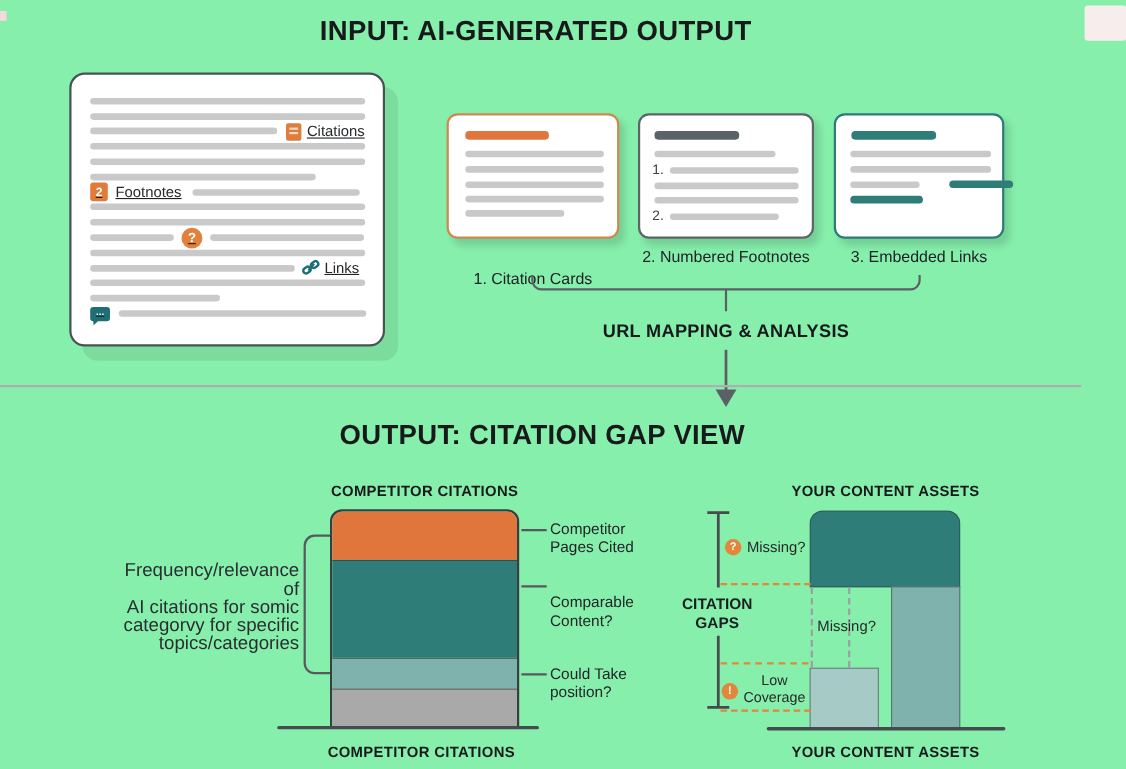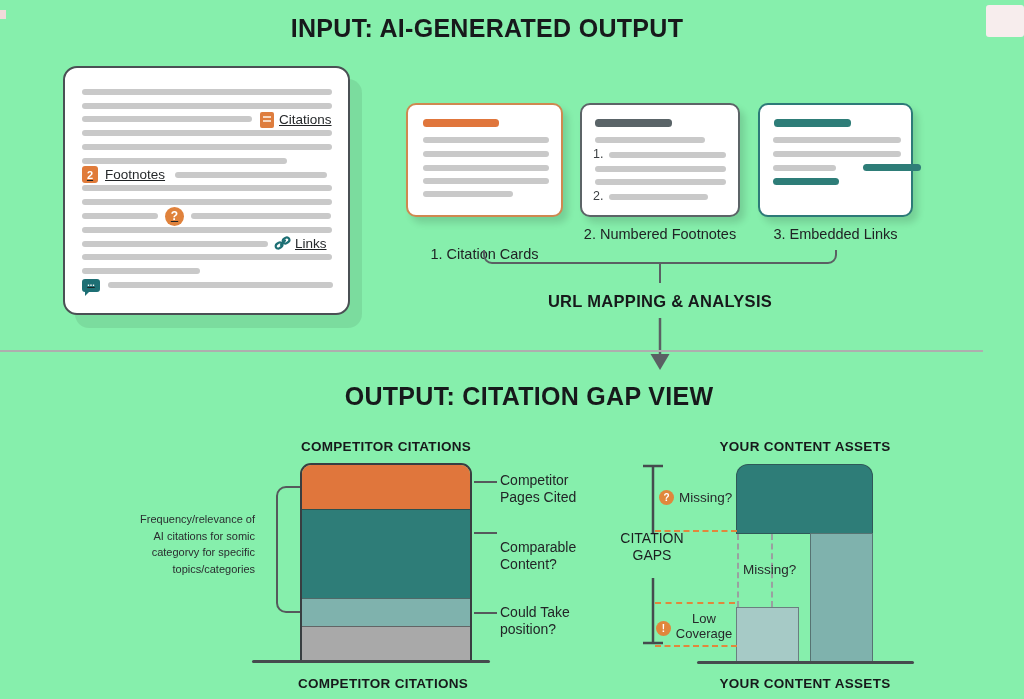--- a/index.html
+++ b/index.html
@@ -46,31 +46,31 @@
 
   
   #comp-title{left:286px;top:439px;width:200px;font-size:13.5px;}
   #comp-axis-label{left:283px;top:676px;width:200px;font-size:13.5px;}
   #competitor-stack{left:300px;top:463px;width:172px;height:199px;box-sizing:border-box;
                     border:2px solid #383e41;border-radius:11px 11px 0 0;overflow:hidden;
                     display:flex;flex-direction:column;}
   .stack-seg{width:100%;flex:none;box-sizing:border-box;}
   .stack-seg + .stack-seg{border-top:1.5px solid rgba(40,45,48,.55);}
   #comp-axis{left:252px;top:660px;width:238px;height:3px;background:#454b4e;border-radius:2px;}
-  #freq-note{left:87px;top:511px;width:168px;text-align:right;font-size:11px;line-height:16.5px;color:#2a2d2f;}
+  #freq-note{left:104px;top:511px;width:168px;text-align:right;font-size:17px;line-height:16.5px;color:#2a2d2f;}
   .callout{position:absolute;left:500px;font-size:14px;line-height:16.5px;color:#222527;}
 
   
   #assets-title{left:705px;top:439px;width:200px;font-size:13.5px;}
   #assets-axis-label{left:705px;top:676px;width:200px;font-size:13.5px;}
   .gap-block{position:absolute;box-sizing:border-box;border:1.5px solid rgba(45,52,55,.5);}
   #assets-axis{left:697px;top:661px;width:217px;height:3px;background:#454b4e;border-radius:2px;}
   .dash-o{position:absolute;border-top:2.5px dashed #e0873c;}
   .dash-v{position:absolute;border-left:2px dashed #9aa0a0;}
-  #gaps-label{left:603px;top:530px;width:98px;font-size:14px;font-weight:400;line-height:17px;text-align:center;color:#1b1e20;}
+  #gaps-label{left:603px;top:541px;width:98px;font-size:14px;font-weight:700;line-height:17px;text-align:center;color:#1b1e20;}
   .mini-ico{position:absolute;width:15px;height:15px;border-radius:50%;background:#e0873c;color:#fff;
             font-size:10px;font-weight:700;display:flex;align-items:center;justify-content:center;}
   .gap-txt{position:absolute;font-size:13.5px;color:#27292b;}
 
   
   #wm-tr{left:986px;top:5px;width:38px;height:32px;background:#f7eded;border-radius:3px;}
   #wm-tl{left:0;top:10px;width:6px;height:9px;background:#f2dada;}
 </style>
 </head>
 <body>
@@ -191,21 +191,21 @@
     <path d="M300,487 h-14 a9,9 0 0 0 -9,9 v107 a9,9 0 0 0 9,9 h14" fill="none" stroke="#55595c" stroke-width="2"></path>
 
     <path d="M474,482 h23 M474,533 h23 M474,613 h23" stroke="#55595c" stroke-width="2"></path>
 
     <path d="M643,466 h20 M653,466 v68 M653,578 v65 M643,643 h20" fill="none" stroke="#454b4e" stroke-width="2.5"></path>
   </svg>
 
   <div class="abs ttl" id="mapping-label">URL MAPPING &amp; ANALYSIS</div>
   <div class="abs" id="divider"></div>
 
-  <div class="abs ttl" style="left:0;top:382px;width:986px;font-size:25px;padding-left:36px;">OUTPUT: CITATION GAP VIEW</div>
+  <div class="abs ttl" style="left:0;top:382px;width:986px;font-size:25px;">OUTPUT: CITATION GAP VIEW</div>
 
   <div class="abs ttl" id="comp-title">COMPETITOR CITATIONS</div>
   <div class="abs" id="competitor-stack">
       <div class="stack-seg" style="height: 44px; background: rgb(224, 118, 60);"></div>
       <div class="stack-seg" style="height: 89px; background: rgb(46, 125, 120);"></div>
       <div class="stack-seg" style="height: 28px; background: rgb(127, 178, 173);"></div>
       <div class="stack-seg" style="height: 38px; background: rgb(169, 169, 169);"></div>
     </div>
   <div class="abs" id="comp-axis"></div>
   <div class="abs ttl" id="comp-axis-label">COMPETITOR CITATIONS</div>

